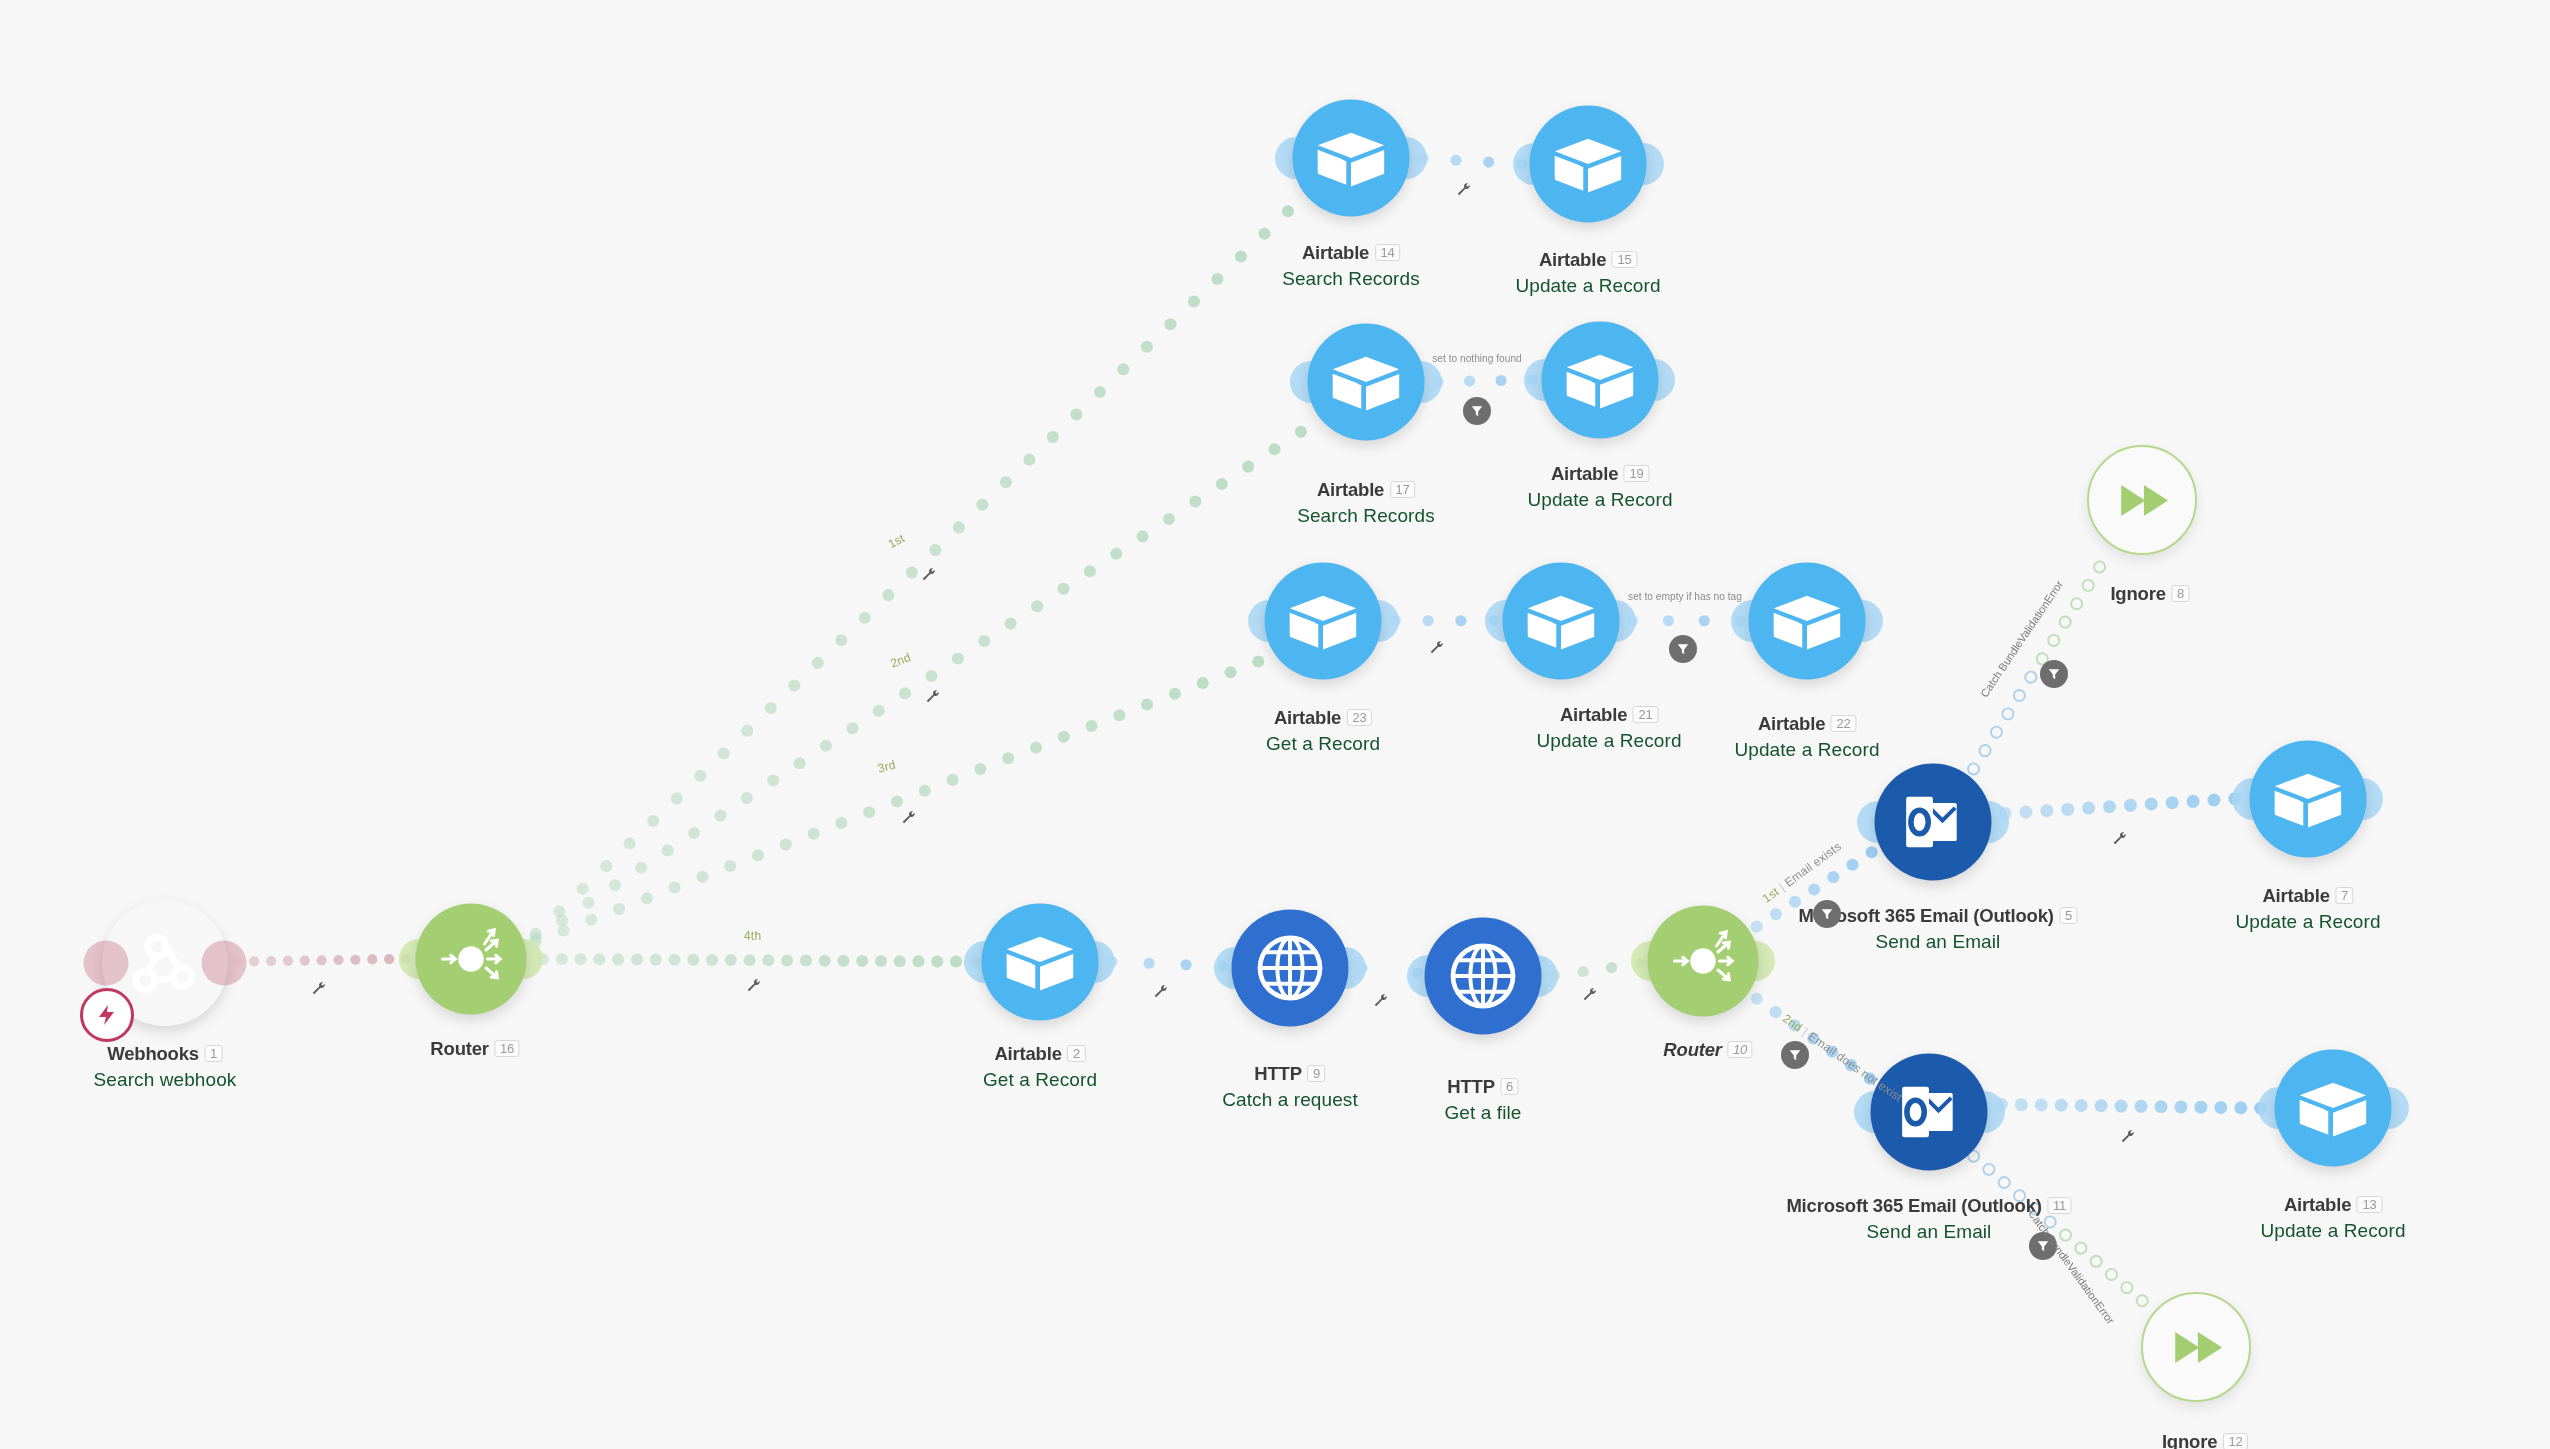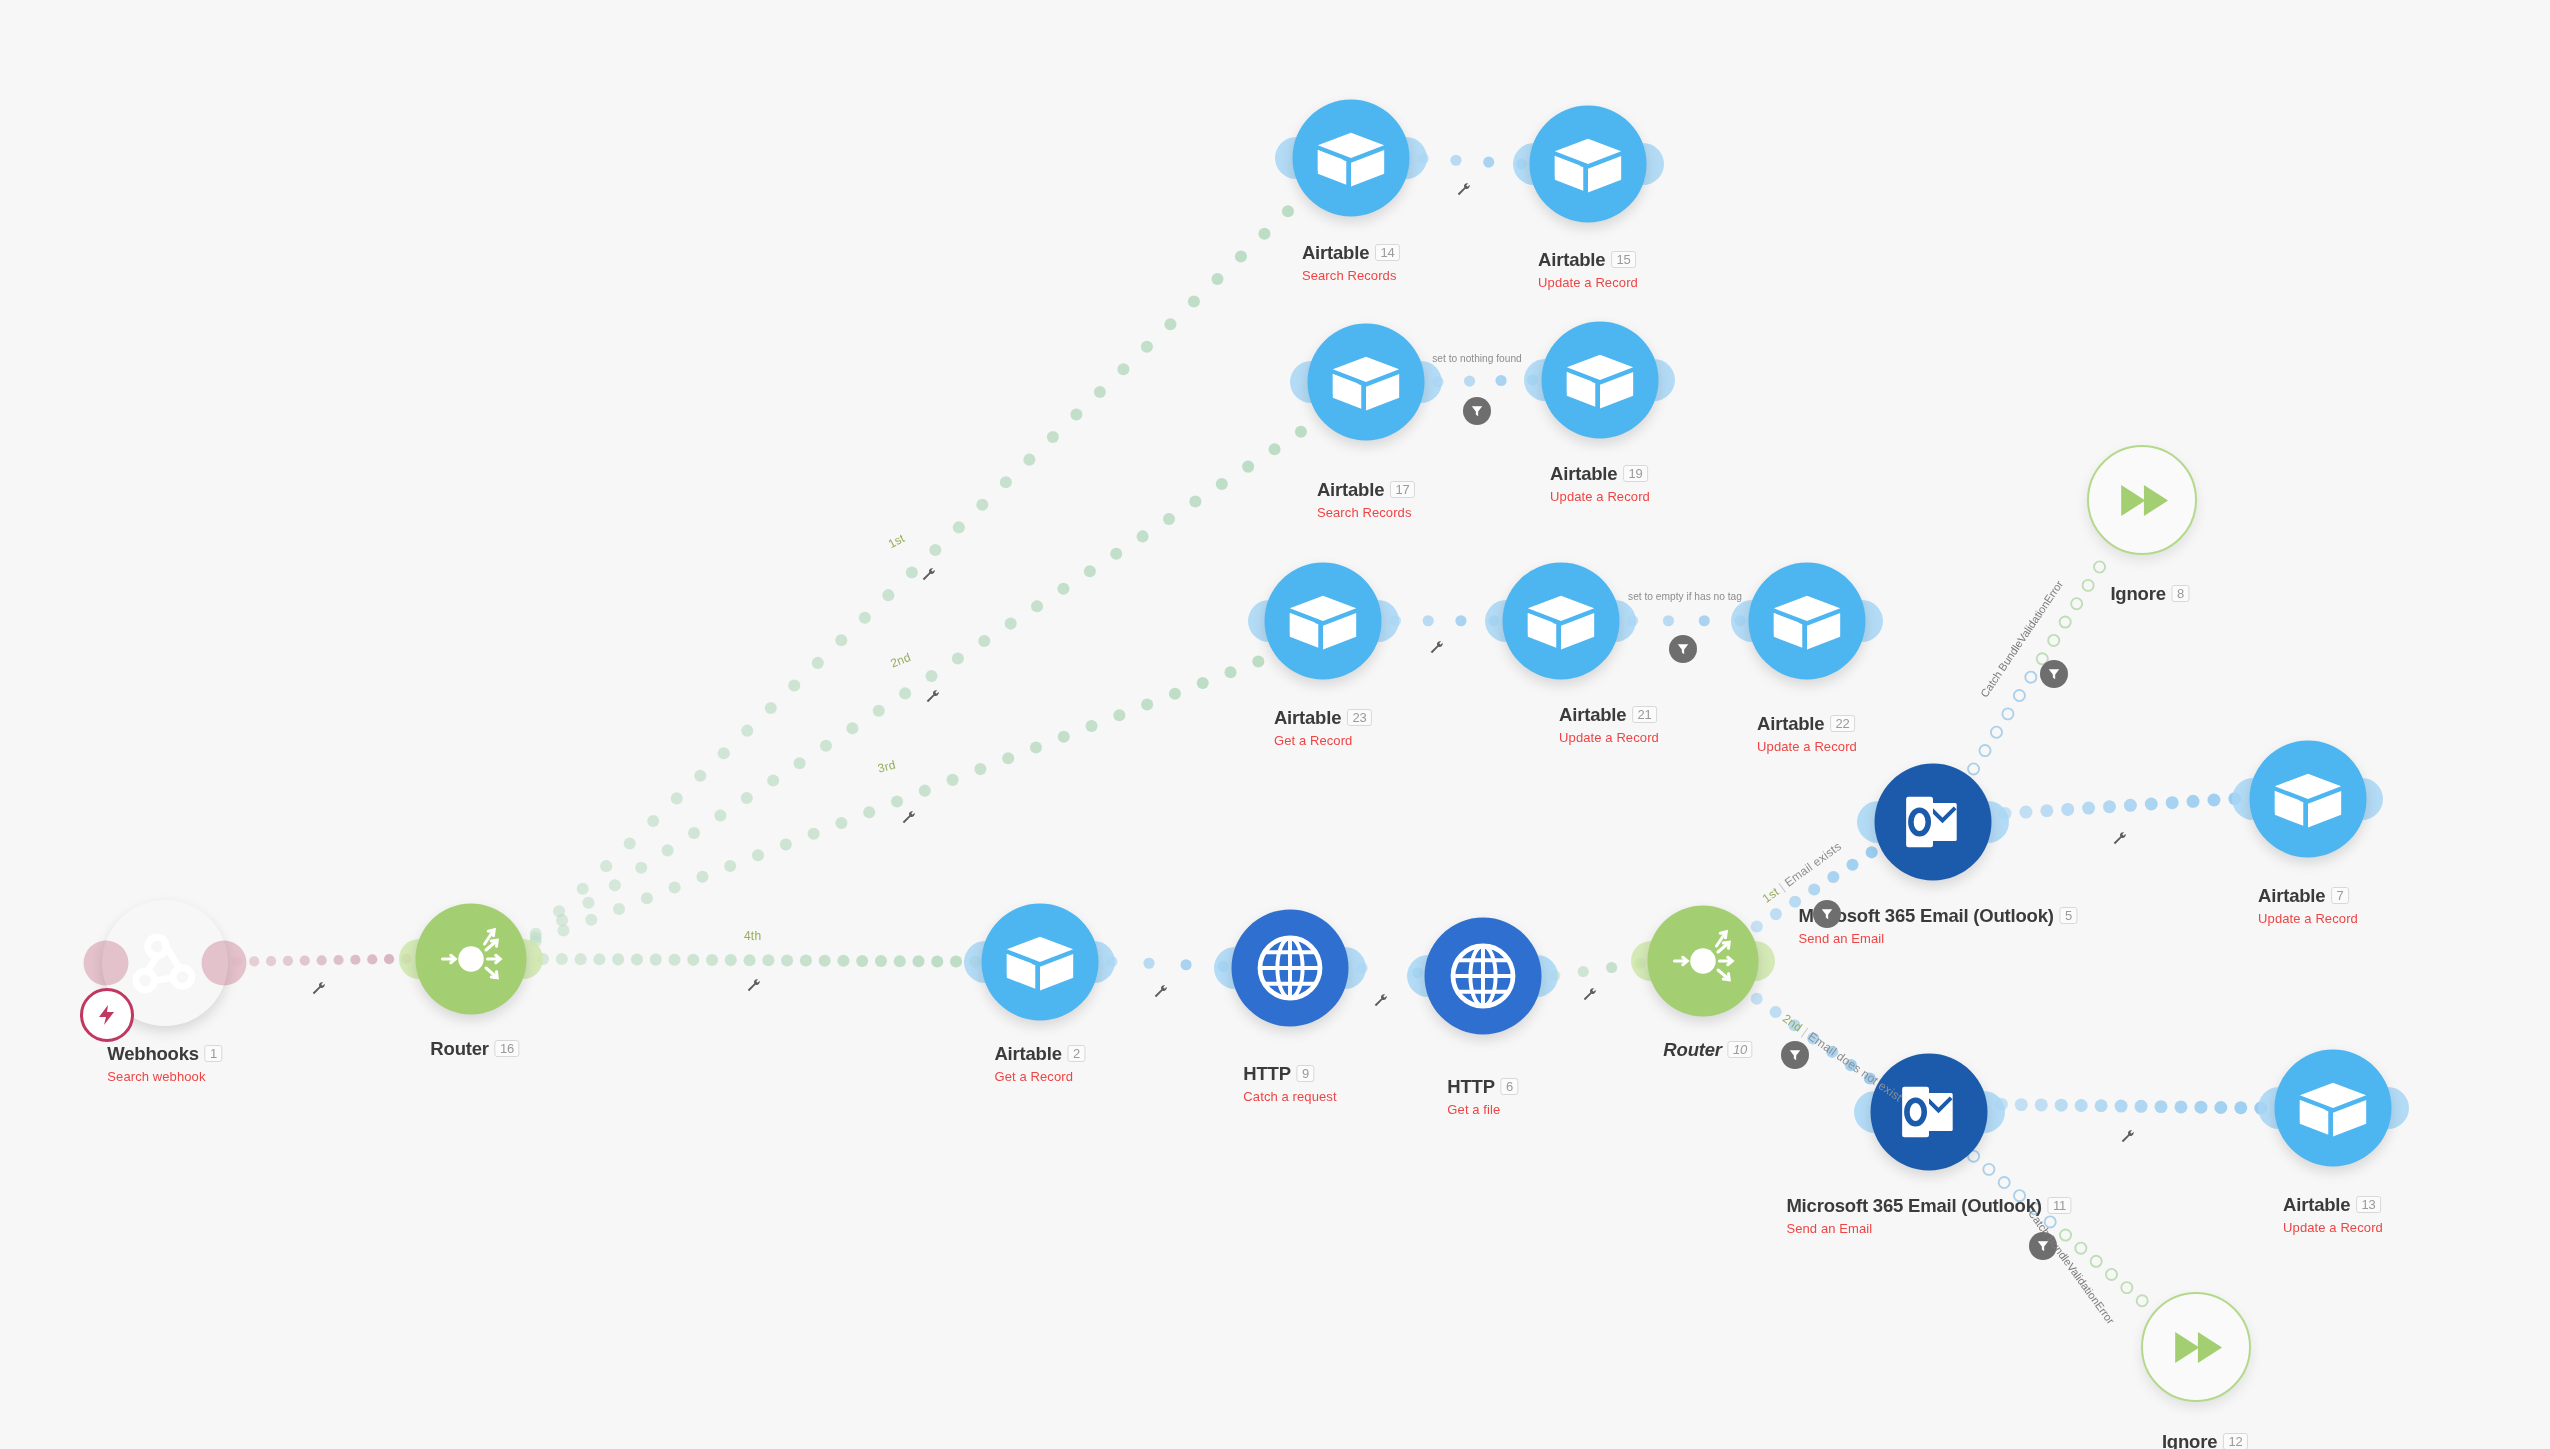--- a/index.html
+++ b/index.html
@@ -46,20 +46,21 @@
   .bub-outlook { background: #1c5bab; }
   .bub-router { background: #a3cf72; }
   .bub-ignore {
     background: #fafafa;
     border: 2.8px solid #b5d98c;
     box-shadow: 0 5.6px 13px rgba(0,0,0,0.09);
   }
   .label {
     position: absolute;
     transform: translateX(-50%);
+    text-align: center;
     white-space: nowrap;
     pointer-events: none;
   }
   .label .title {
     font-size: 18.5px;
     font-weight: bold;
     color: #3b3b3b;
     letter-spacing: -0.2px;
   }
   .label .num {
@@ -68,22 +69,22 @@
     font-weight: normal;
     color: #9a9a9a;
     border: 0.9px solid #d8d8d8;
     border-radius: 2.8px;
     padding: 0px 4.6px;
     margin-left: 5.6px;
     vertical-align: 1.9px;
     background: #fbfbfb;
   }
   .label .sub {
-    font-size: 13px;
-    color: #ef4444;
+    font-size: 19px;
+    color: #14532d;
     margin-top: 3.7px;
     letter-spacing: 0.1px;
   }
   .wrench {
     position: absolute;
     transform: translate(-50%, -50%);
     color: #5d5d5d;
     font-size: 15.8px;
     line-height: 1;
   }

